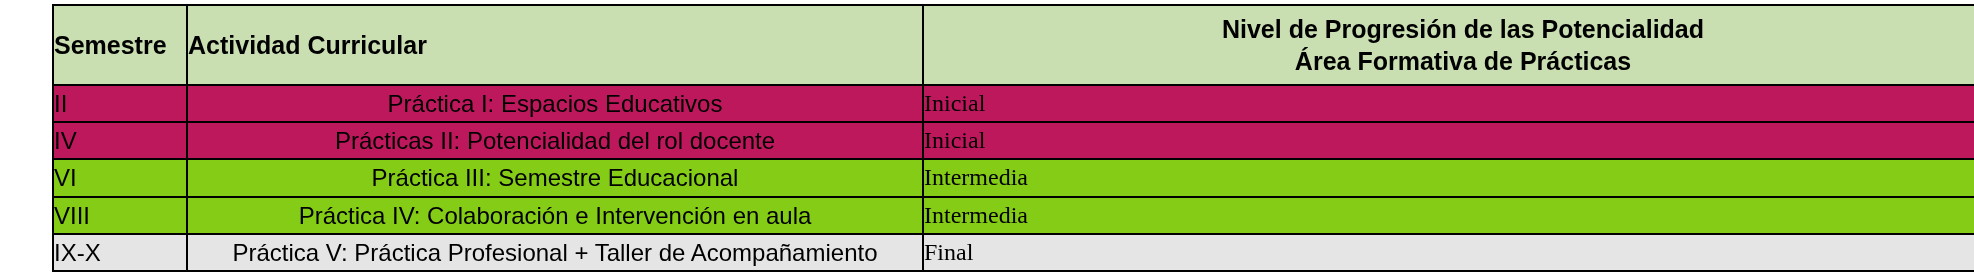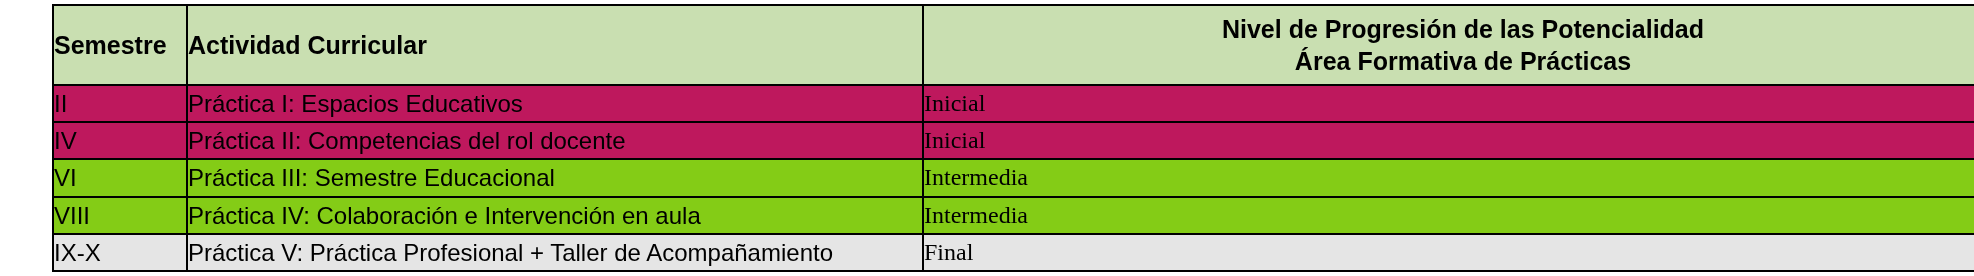--- a/index.html
+++ b/index.html
@@ -65,21 +65,21 @@
     height: 33px;
     font-size: 24px;
     font-weight: normal;
     line-height: 1.05;
   }
   td.cell-sem {
     text-align: left;
     padding-left: 10px;
   }
   td.cell-act {
-    text-align: left;
+    text-align: center;
     padding-left: 12px;
   }
   td.cell-niv {
     text-align: left;
     font-family: Liberation Serif, serif;
   }
 
   
   .shade-light td { background: #be185d; }
   .shade-mid td   { background: #84cc16; }
@@ -106,21 +106,21 @@
       </tr>
     </thead>
     <tbody>
       <tr class="shade-light">
         <td class="cell-sem">II</td>
         <td class="cell-act">Práctica I: Espacios Educativos</td>
         <td class="cell-niv">Inicial</td>
       </tr>
       <tr class="shade-light">
         <td class="cell-sem">IV</td>
-        <td class="cell-act">Práctica II: Competencias del rol docente</td>
+        <td class="cell-act">Prácticas II: Potencialidad del rol docente</td>
         <td class="cell-niv">Inicial</td>
       </tr>
       <tr class="shade-mid">
         <td class="cell-sem">VI</td>
         <td class="cell-act">Práctica III: Semestre Educacional</td>
         <td class="cell-niv">Intermedia</td>
       </tr>
       <tr class="shade-mid">
         <td class="cell-sem">VIII</td>
         <td class="cell-act">Práctica IV: Colaboración e Intervención en aula</td>

